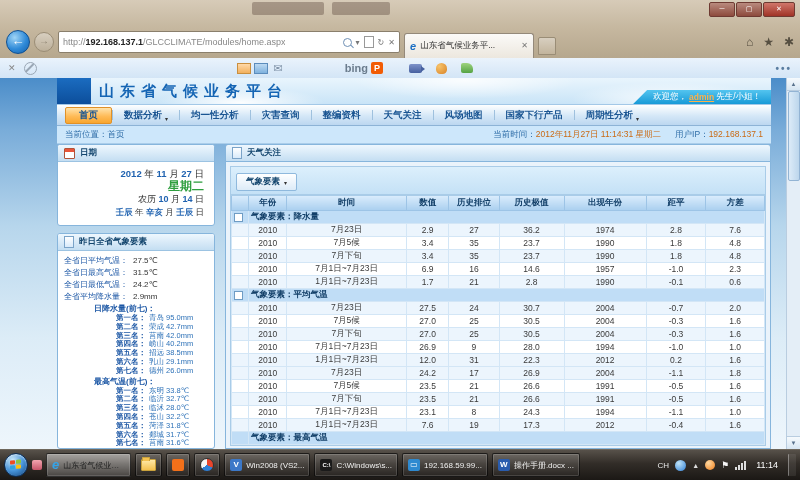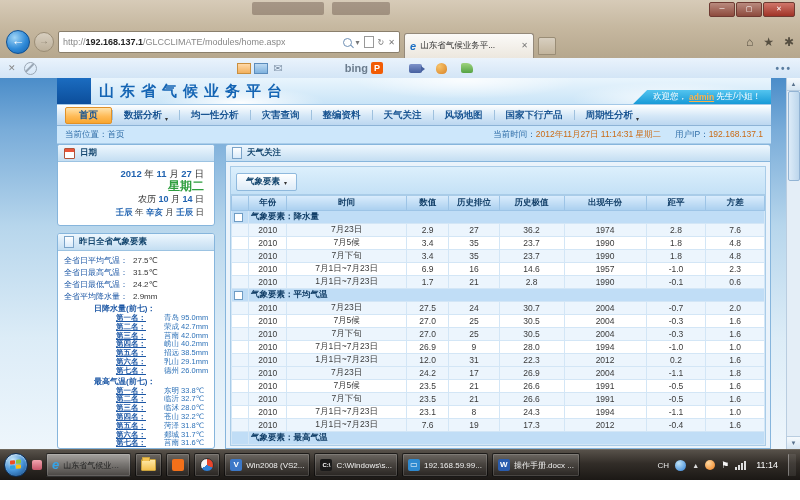--- a/index.html
+++ b/index.html
@@ -118,22 +118,22 @@
   .seg-num{color:#1f62b0;font-weight:bold;}
   .seg-txt{color:#333;}
   .seg-green{color:#2e9e3e;font-weight:bold;}
 
   .sum-body{padding:4px 6px;}
   .line-kv{line-height:12px;font-size:8px;white-space:nowrap;}
   .line-kv .lbl{color:#1c57a5;font-weight:normal;}
   .line-kv .val{color:#333;margin-left:5px;}
   .line-section{line-height:11px;font-size:8px;color:#1c57a5;font-weight:bold;padding-left:30px;white-space:nowrap;}
   .line-rank{line-height:8.8px;font-size:7.5px;padding-left:52px;white-space:nowrap;}
-  .line-rank .lbl{color:#1c57a5;font-weight:bold;text-decoration:underline;}
-  .line-rank .val{color:#2e72b8;margin-left:18px;}
+  .line-rank .lbl{color:#1c57a5;font-weight:bold;}
+  .line-rank .val{color:#2e72b8;margin-left:3px;}
 
   .main{flex:1;min-width:0;display:flex;flex-direction:column;}
   .main-head{height:16px;background:linear-gradient(#eef7fe,#c4def2);border:1px solid #86b5dc;border-radius:3px 3px 0 0;
              display:flex;align-items:center;gap:5px;padding:0 6px;font-size:8.5px;font-weight:bold;color:#14466e;}
   .main-body{flex:1;background:#eaf3fb;border:1px solid #86b5dc;border-top:none;padding:4px;overflow:hidden;}
   .toolbar{background:linear-gradient(#dceffc,#c4e1f6);border:1px solid #a9cce8;padding:3px 5px;}
   .filter-btn{display:inline-flex;align-items:center;gap:4px;background:linear-gradient(#ffffff,#dcebf8);
               border:1px solid #8fb9dd;border-radius:2px;font-size:8.5px;color:#14466e;padding:2px 9px;font-weight:bold;}
   .filter-btn .arr{font-size:6px;color:#333;}
   .table-wrap{background:#fff;border:1px solid #a9cce8;}

